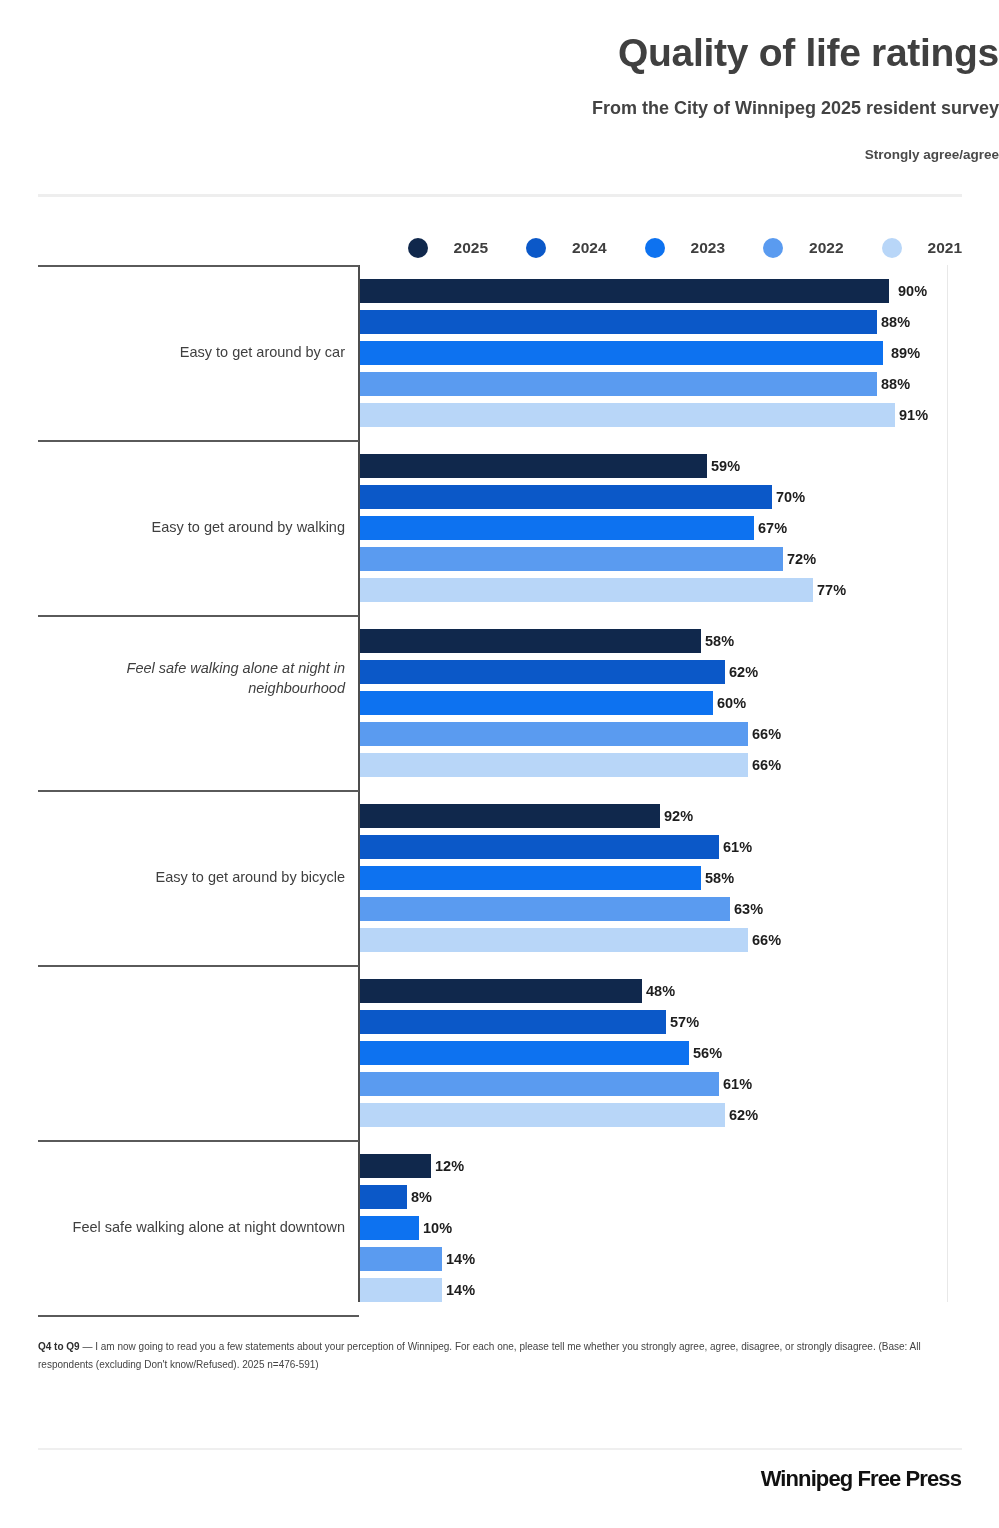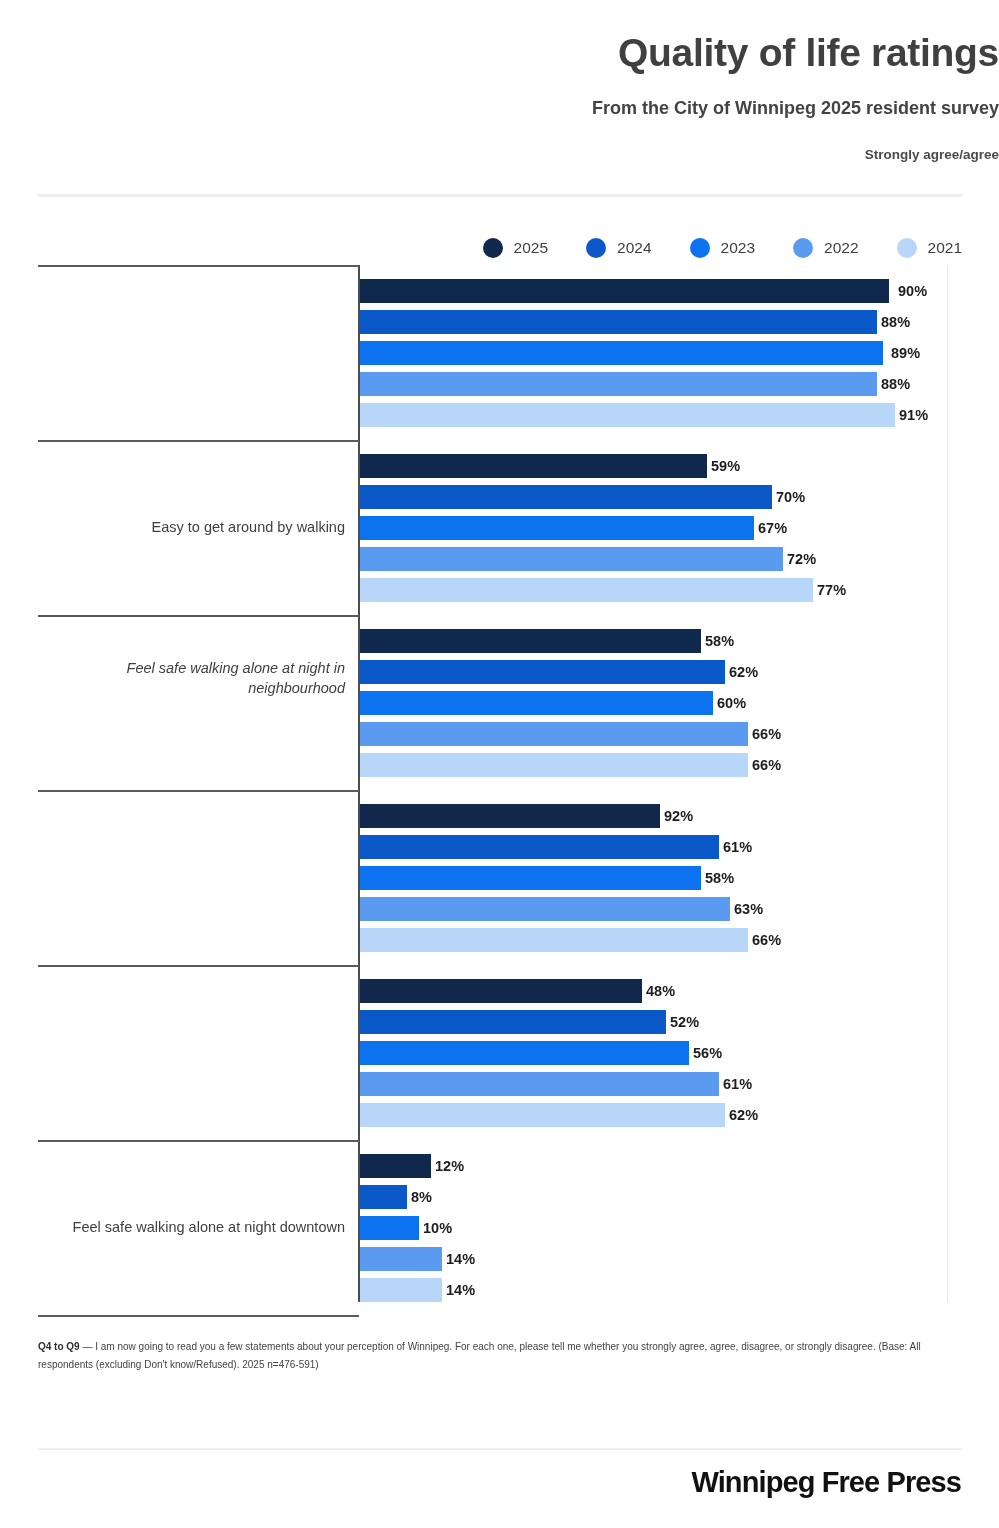--- a/index.html
+++ b/index.html
@@ -68,23 +68,23 @@
     margin-left: 38px;
   }
   .legend-swatch {
     width: 20px;
     height: 20px;
     border-radius: 50%;
     display: inline-block;
   }
   .legend-label {
     font-size: 15.5px;
-    font-weight: normal;
+    font-weight: bold;
     color: #3f3f3f;
-    margin-left: 11px;
+    margin-left: 26px;
   }
 
   
   .plot {
     position: absolute;
     left: 0;
     top: 265px;
     width: 999px;
     height: 1065px;
   }
@@ -171,21 +171,21 @@
     left: 38px;
     top: 1448px;
     width: 924px;
     height: 2px;
     background: #efefef;
   }
   .footer-logo {
     position: absolute;
     right: 38px;
     top: 1466px;
-    font-size: 29px;
+    font-size: 22px;
     font-weight: bold;
     color: #111111;
     letter-spacing: -0.9px;
     font-family: "Liberation Sans", sans-serif;
   }
 </style>
 </head>
 <body>
 
 <div class="header">
@@ -216,20 +216,21 @@
       <span class="legend-swatch" style="background: rgb(184, 214, 248);"></span>
       <span class="legend-label">2021</span>
     </div>
   </div>
 
 <div class="plot" id="plot">
   <div class="axis-line"></div>
   <div class="ref-line"></div>
 <div class="cat-group" style="top: 0px; height: 175px;">
       <div class="cat-rule"></div>
+      <div class="cat-label" style="top: 0px; height: 175px; display: flex; align-items: center; justify-content: flex-end;">Easy to get around by car</div>
       <div class="bars" style="top: 14px;">
         <div class="bar-row">
           <div class="bar" style="width: 529px; background: rgb(16, 40, 76);"></div>
           <span class="bar-value" style="left: 534px;">90%</span>
         </div>
         <div class="bar-row">
           <div class="bar" style="width: 517px; background: rgb(11, 88, 200);"></div>
           <span class="bar-value" style="left: 517px;">88%</span>
         </div>
         <div class="bar-row">
@@ -293,20 +294,21 @@
           <span class="bar-value" style="left: 388px;">66%</span>
         </div>
         <div class="bar-row">
           <div class="bar" style="width: 388px; background: rgb(184, 214, 248);"></div>
           <span class="bar-value" style="left: 388px;">66%</span>
         </div>
       </div>
     </div>
     <div class="cat-group" style="top: 525px; height: 175px;">
       <div class="cat-rule"></div>
+      <div class="cat-label" style="top: 0px; height: 175px; display: flex; align-items: center; justify-content: flex-end;">Easy to get around by bicycle</div>
       <div class="bars" style="top: 14px;">
         <div class="bar-row">
           <div class="bar" style="width: 300px; background: rgb(16, 40, 76);"></div>
           <span class="bar-value" style="left: 300px;">92%</span>
         </div>
         <div class="bar-row">
           <div class="bar" style="width: 359px; background: rgb(11, 88, 200);"></div>
           <span class="bar-value" style="left: 359px;">61%</span>
         </div>
         <div class="bar-row">
@@ -325,21 +327,21 @@
     </div>
     <div class="cat-group" style="top: 700px; height: 175px;">
       <div class="cat-rule"></div>
       <div class="bars" style="top: 14px;">
         <div class="bar-row">
           <div class="bar" style="width: 282px; background: rgb(16, 40, 76);"></div>
           <span class="bar-value" style="left: 282px;">48%</span>
         </div>
         <div class="bar-row">
           <div class="bar" style="width: 306px; background: rgb(11, 88, 200);"></div>
-          <span class="bar-value" style="left: 306px;">52%</span>
+          <span class="bar-value" style="left: 306px;">57%</span>
         </div>
         <div class="bar-row">
           <div class="bar" style="width: 329px; background: rgb(13, 114, 240);"></div>
           <span class="bar-value" style="left: 329px;">56%</span>
         </div>
         <div class="bar-row">
           <div class="bar" style="width: 359px; background: rgb(90, 155, 240);"></div>
           <span class="bar-value" style="left: 359px;">61%</span>
         </div>
         <div class="bar-row">

